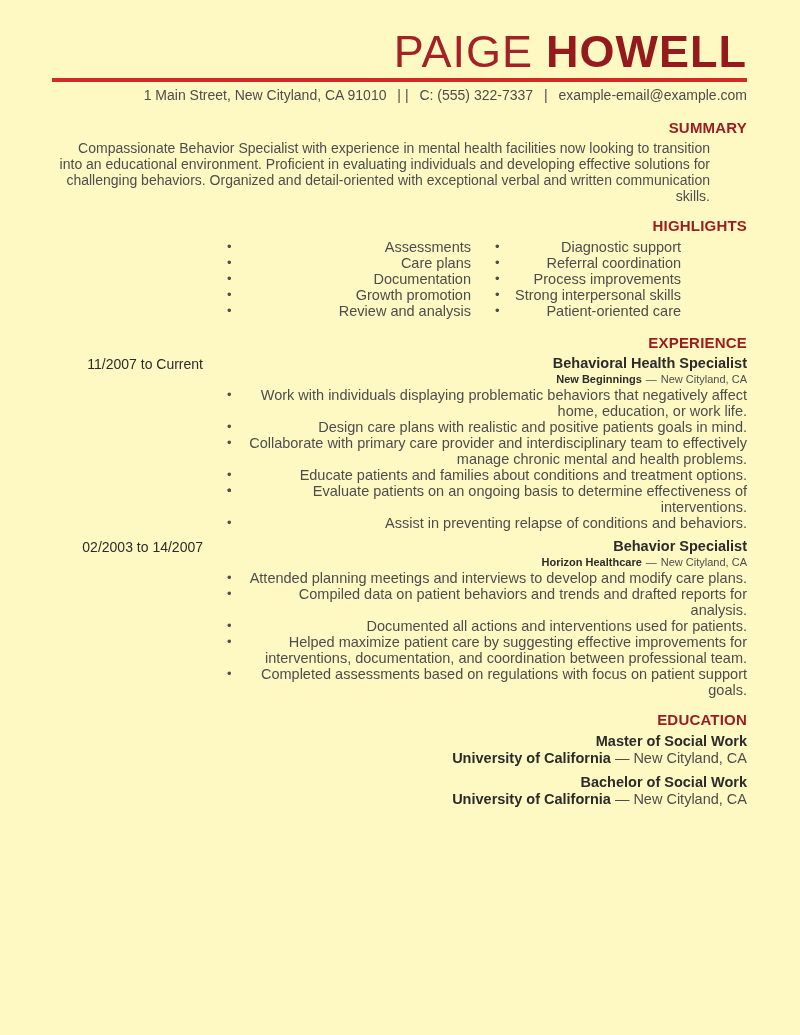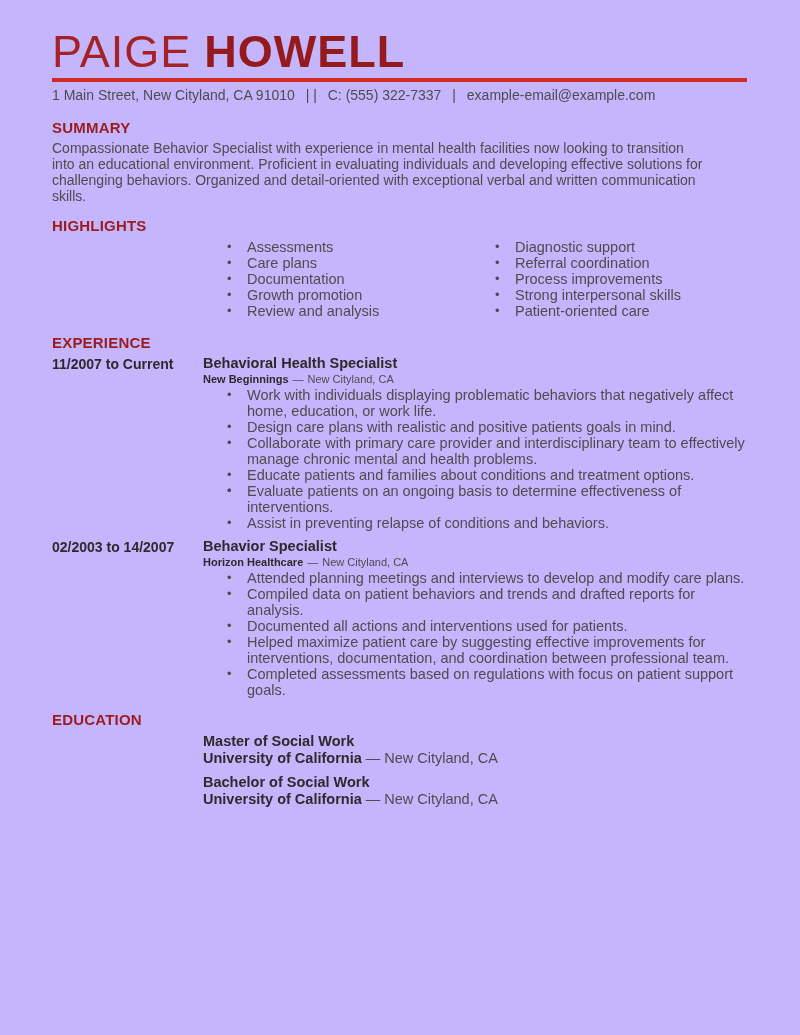--- a/index.html
+++ b/index.html
@@ -8,21 +8,22 @@
     width: 800px;
     height: 1035px;
     font-family: "Liberation Sans", sans-serif;
     color: #4d4d4d;
     overflow: hidden;
   }
   .page {
     width: 800px;
     height: 1035px;
     padding: 28px 53px 0 52px;
-    background: #c4b5fd;
+    background: #fef9c3;
+    text-align: right;
   }
 
   
   .name {
     font-size: 45px;
     line-height: 48px;
     color: #9e1c20;
     letter-spacing: 1px;
     white-space: nowrap;
   }
@@ -84,21 +85,21 @@
   
   .job {
     display: grid;
     grid-template-columns: 151px 1fr;
     margin-top: 4px;
     margin-bottom: 7px;
   }
   .job:last-child { margin-bottom: 0; }
   .job-dates {
     font-size: 14px;
-    font-weight: 700;
+    font-weight: 400;
     color: #2b2b2b;
     line-height: 16px;
     padding-top: 1px;
   }
   .job-title {
     font-size: 14.5px;
     font-weight: 700;
     color: #2b2b2b;
     line-height: 16px;
   }

